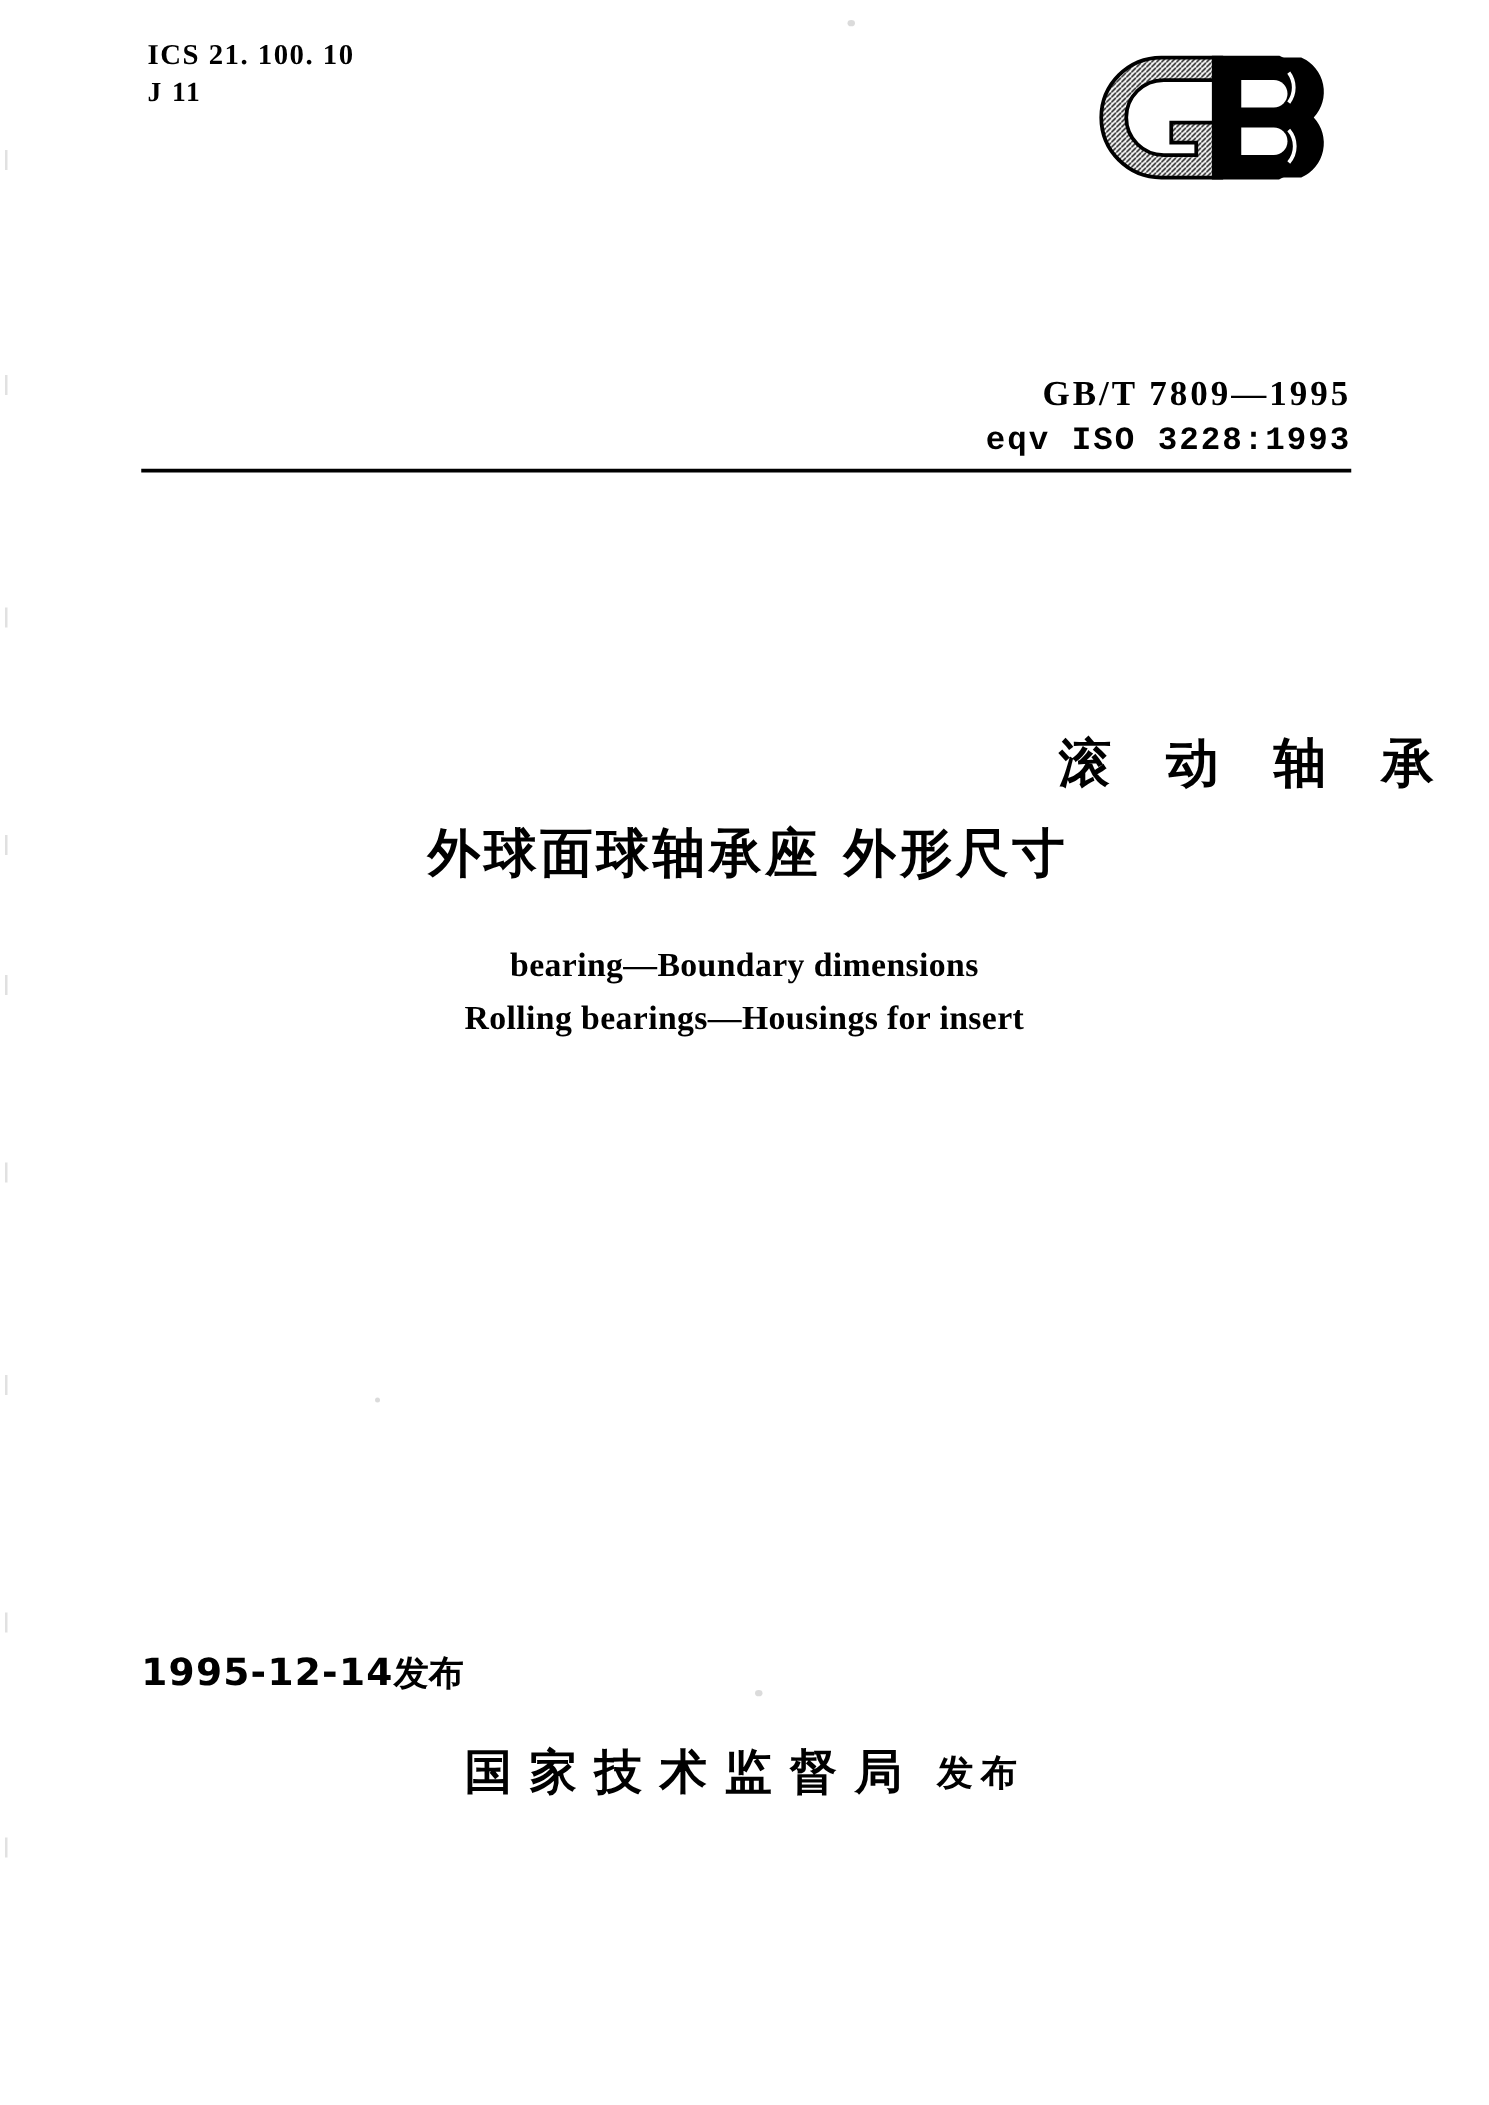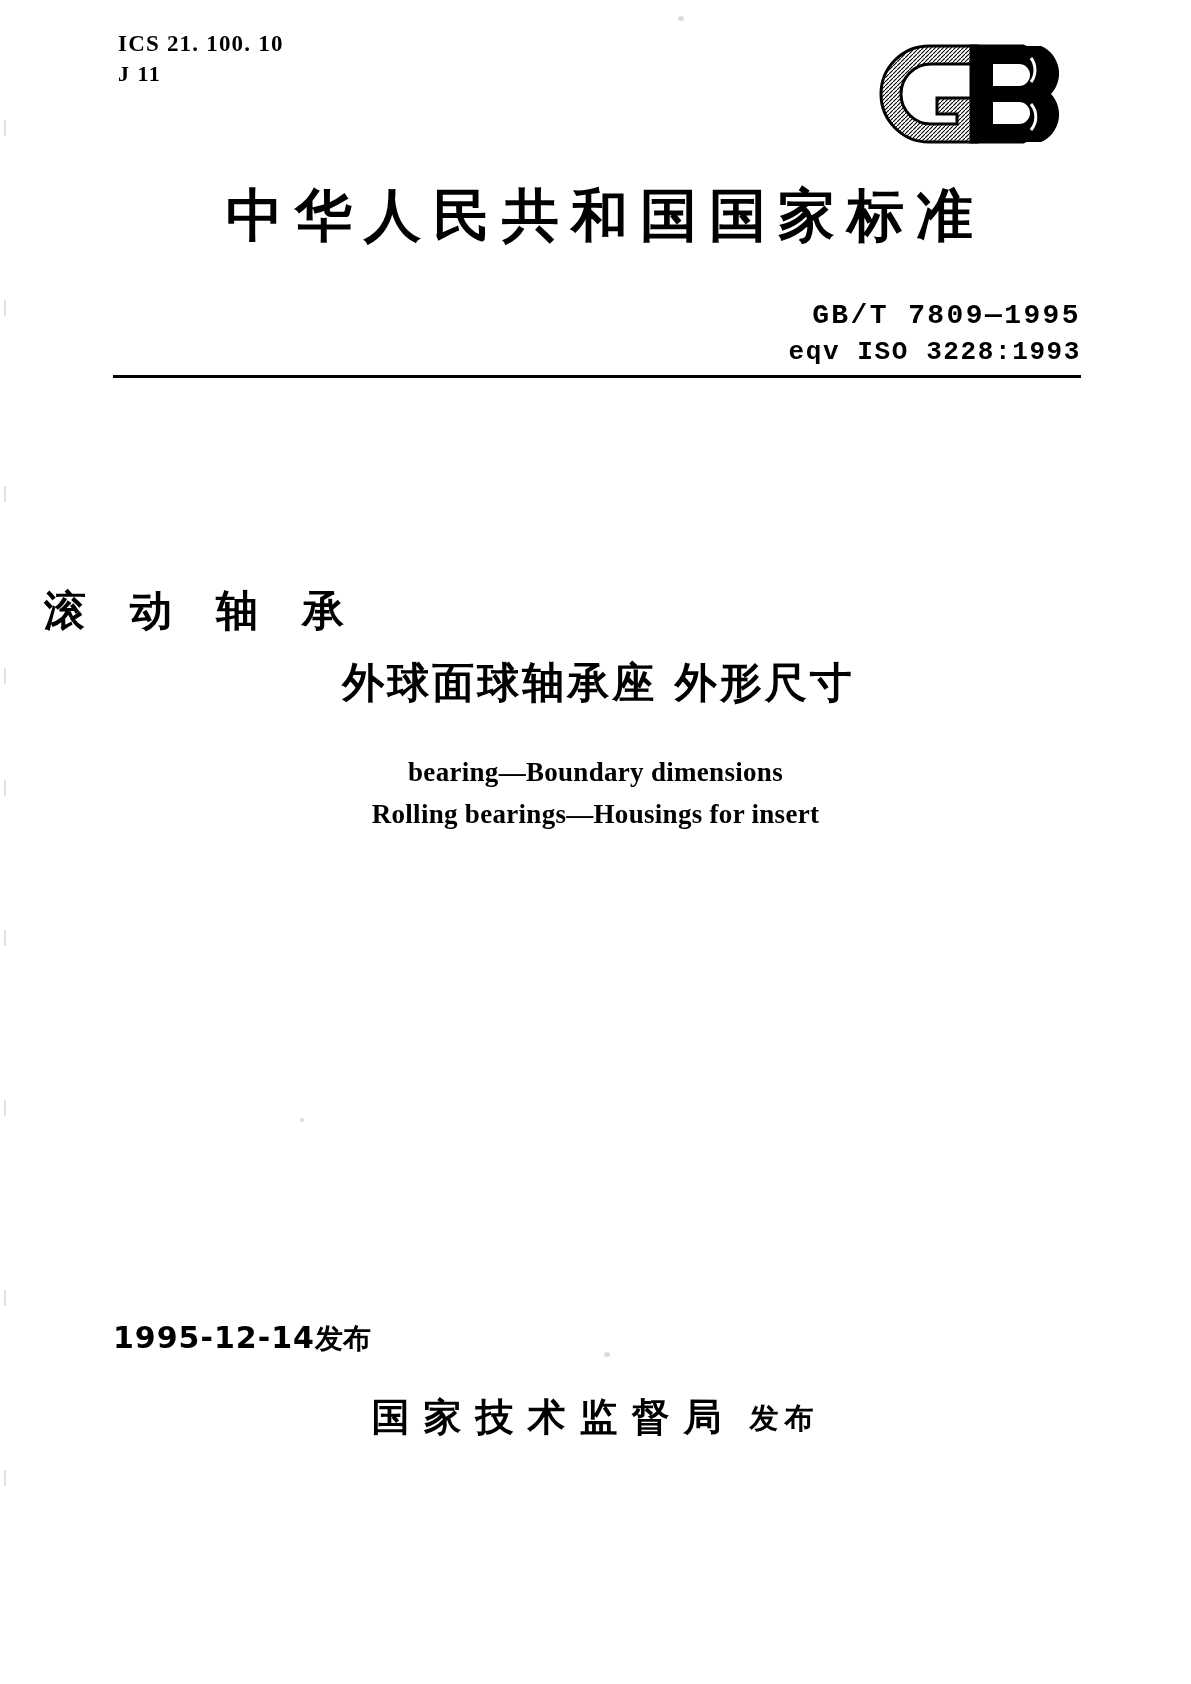--- a/index.html
+++ b/index.html
@@ -72,21 +72,21 @@
 
   
   .std-no-block {
     position: absolute;
     right: 110px;
     top: 298px;
     text-align: right;
     line-height: 1.28;
   }
   .std-no {
-    font-family: Liberation Mono, monospace;
+    font-family: Liberation Serif, serif;
     font-weight: bold;
     font-size: 28px;
     letter-spacing: 2.4px;
     white-space: nowrap;
   }
   .std-eqv {
     font-family: Liberation Mono, monospace;
     font-weight: bold;
     font-size: 26px;
     letter-spacing: 1.6px;
@@ -104,21 +104,21 @@
     height: 3px;
     background: #000;
   }
 
   
   .doc-title-cn1 {
     position: absolute;
     left: 0;
     right: 0;
     top: 583px;
-    text-align: left;
+    text-align: right;
     font-family: Liberation Mono, monospace;
     font-weight: bold;
     font-size: 42px;
     letter-spacing: 44px;
     padding-left: 44px;
   }
   .doc-title-cn2 {
     position: absolute;
     left: 0;
     right: 0;
@@ -272,21 +272,20 @@
         <path d="M120,64 L146,64 A11,11 0 0,1 146,86 L120,86 Z" fill="#fff"></path>
       </g>
 
       <path d="M150,8 A26,26 0 0,1 150,56 A26,26 0 0,1 150,104 L168,104
                A30,30 0 0,0 178,56 A30,30 0 0,0 168,8 Z" fill="#000"></path>
       <path d="M158,20 A20,20 0 0,1 158,44" fill="none" stroke="#fff" stroke-width="3"></path>
       <path d="M158,66 A20,20 0 0,1 158,92" fill="none" stroke="#fff" stroke-width="3"></path>
     </svg>
   </div>
 
-  <div class="nat-title">中华人民共和国国家标准</div>
 
   <div class="std-no-block">
     <div class="std-no">GB/T 7809—1995</div>
     <div class="std-eqv">eqv ISO 3228:1993</div>
   </div>
 
   <div class="rule"></div>
 
   <div class="doc-title-cn1">滚动轴承</div>
   <div class="doc-title-cn2">外球面球轴承座  外形尺寸</div>

